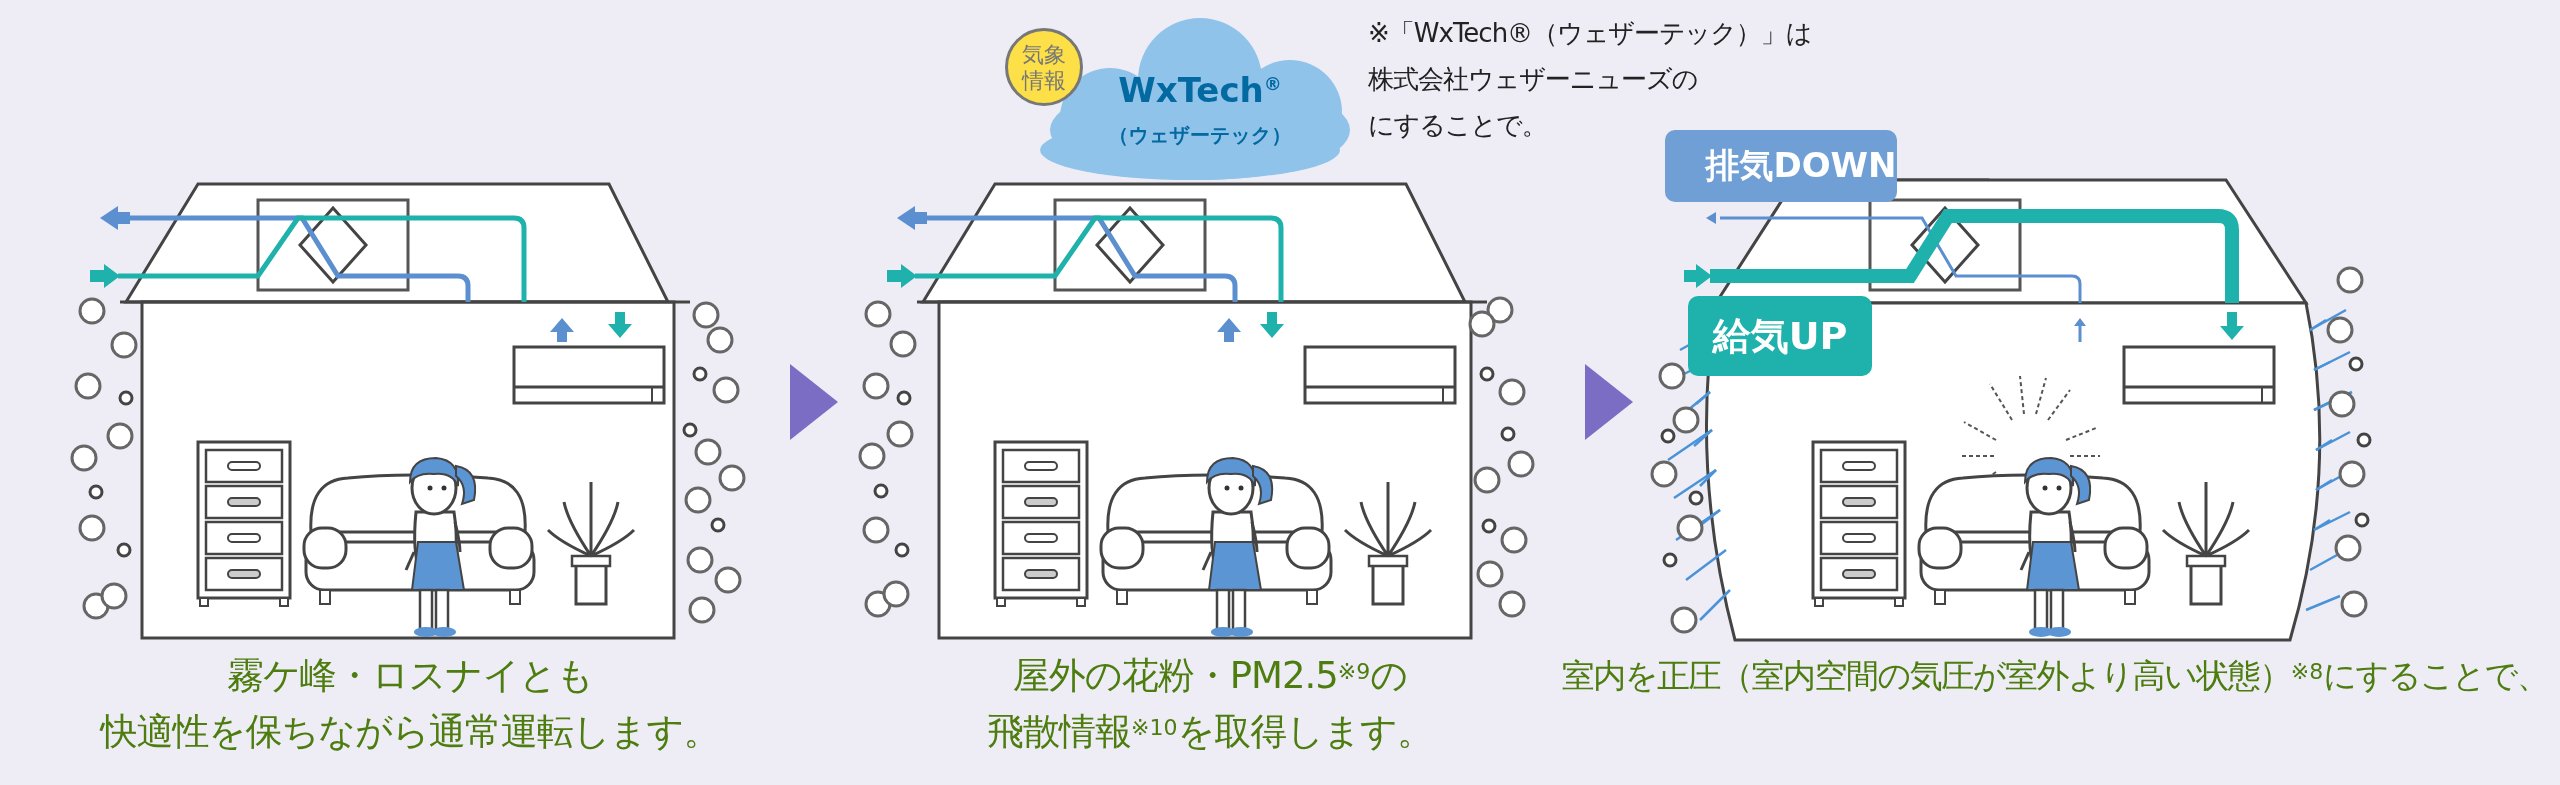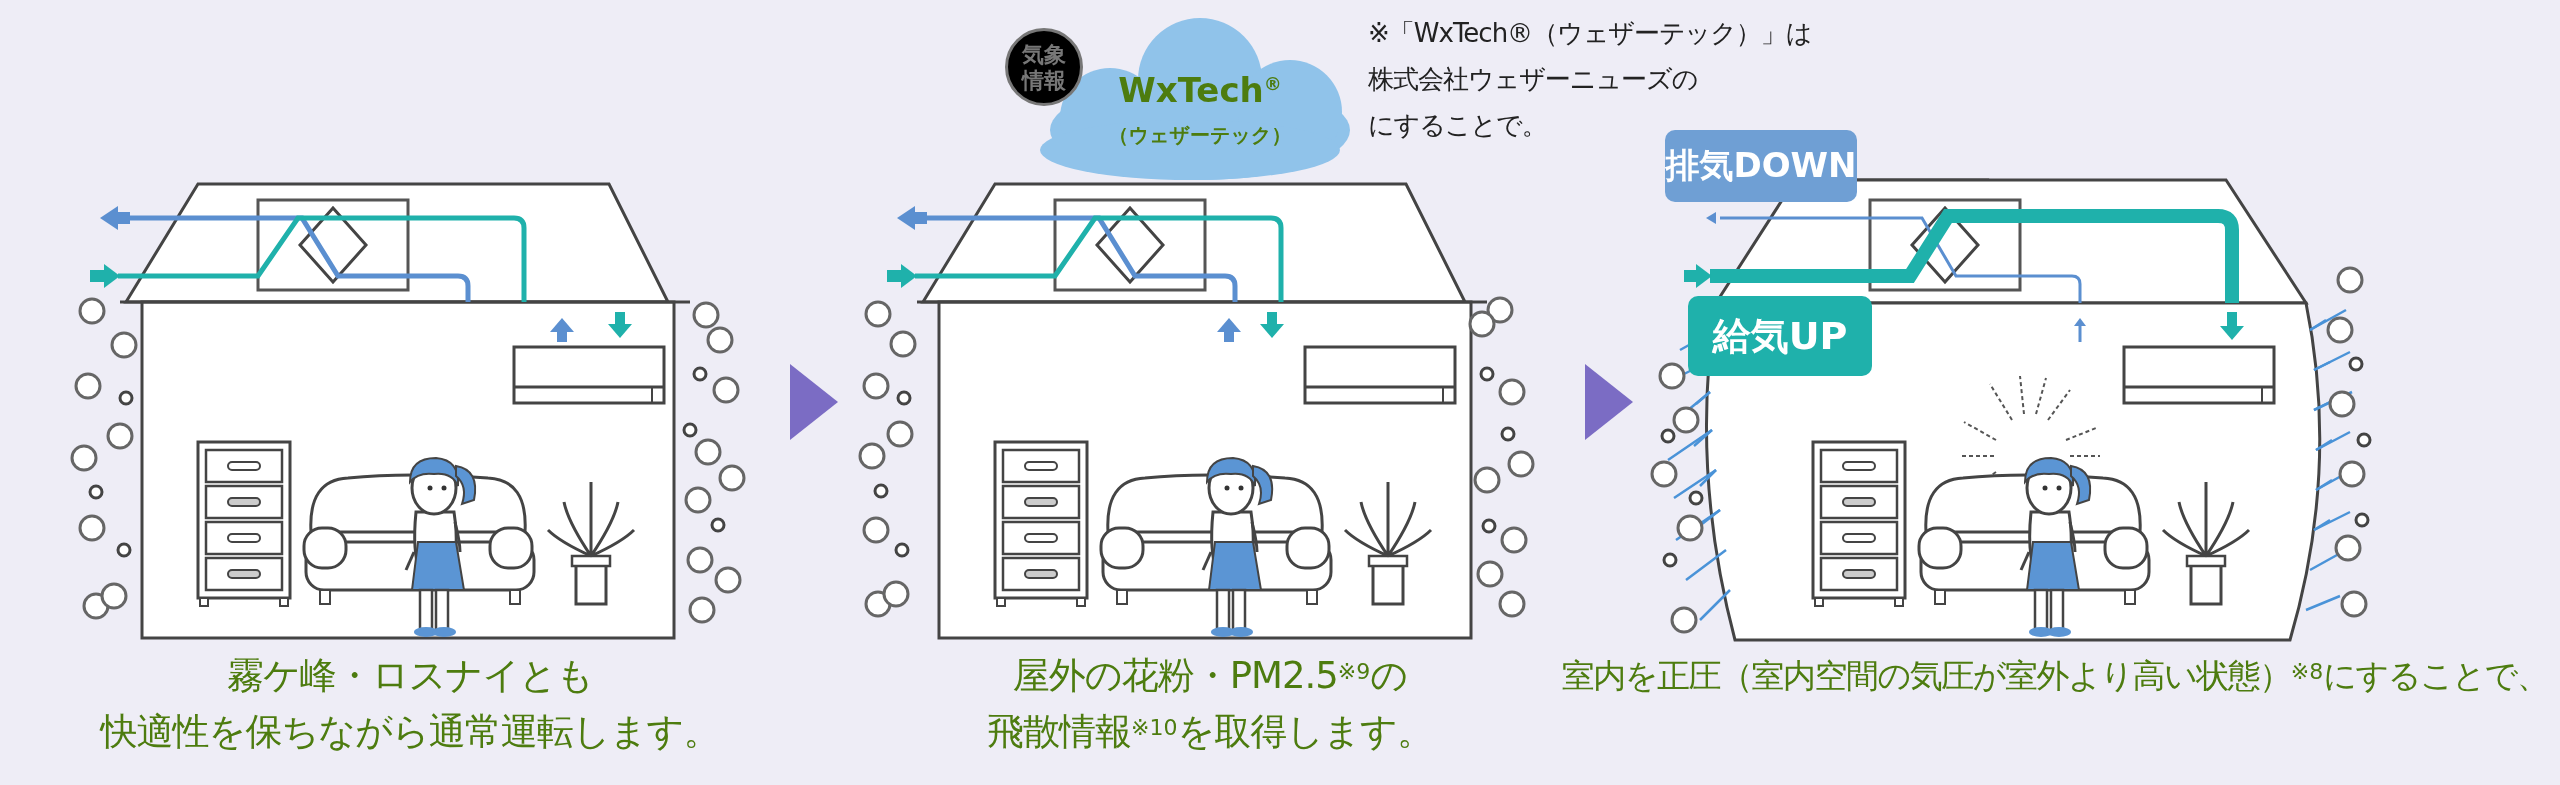--- a/index.html
+++ b/index.html
@@ -5,29 +5,29 @@
   html, body { margin:0; padding:0; }
   body { width:2560px; height:785px; background:#eeedf6; overflow:hidden; position:relative;
          font-family:"DejaVu Sans","Liberation Sans",sans-serif; color:#222; }
   svg.art { position:absolute; left:0; top:0; }
   .caption { position:absolute; text-align:center; color:#4d7c0f; font-size:37px; line-height:56px; letter-spacing:-1px; }
   .caption sup { font-size:22px; vertical-align:top; position:relative; top:-4px; letter-spacing:0; }
   .c1 { left:0; width:820px; top:648px; }
   .c2 { left:850px; width:720px; top:648px; }
   .c3 { left:1550px; width:1010px; top:648px; font-size:33px; letter-spacing:-1.5px; }
   .note { position:absolute; left:1368px; top:10px; font-size:26px; line-height:46px; color:#222; letter-spacing:-1px; }
-  .cloud-text { position:absolute; left:1050px; top:62px; width:300px; text-align:center; color:#4d7c0f; font-weight:bold; }
+  .cloud-text { position:absolute; left:1050px; top:62px; width:300px; text-align:center; color:#0369a1; font-weight:bold; }
   .cloud-text .l1 { font-size:34px; line-height:44px; }
   .cloud-text .l1 sup { font-size:18px; }
   .cloud-text .l2 { font-size:20px; line-height:46px; }
   .badge-kisho { position:absolute; left:1005px; top:28px; width:78px; height:78px; border-radius:50%;
-                 background:#000000; border:3px solid #777; color:#777; font-size:22px; line-height:26px;
-                 text-align:center; font-weight:bold; display:flex; align-items:center; justify-content:center; box-sizing:border-box; padding-top:2px;}
+                 background:#fde047; border:3px solid #777; color:#777; font-size:22px; line-height:26px;
+                 text-align:center; font-weight:normal; display:flex; align-items:center; justify-content:center; box-sizing:border-box; padding-top:2px;}
   .label { position:absolute; color:#fff; font-weight:bold; border-radius:10px; display:flex; align-items:center; justify-content:center; }
-  .lbl-down { left:1665px; top:130px; width:192px; height:72px; background:#6f9fd4; font-size:34px; }
+  .lbl-down { left:1665px; top:130px; width:192px; height:72px; background:#6f9fd4; font-size:34px;padding-left:40px; }
   .lbl-up { left:1688px; top:296px; width:184px; height:80px; background:#1fb1ab; font-size:38px; }
 </style>
 </head>
 <body>
 
 <svg class="art" width="2560" height="785" viewBox="0 0 2560 785">
   <defs>
     <g id="pollen-lg">
         <circle r="12" fill="#fff" stroke="#666" stroke-width="3"></circle>
       </g>

